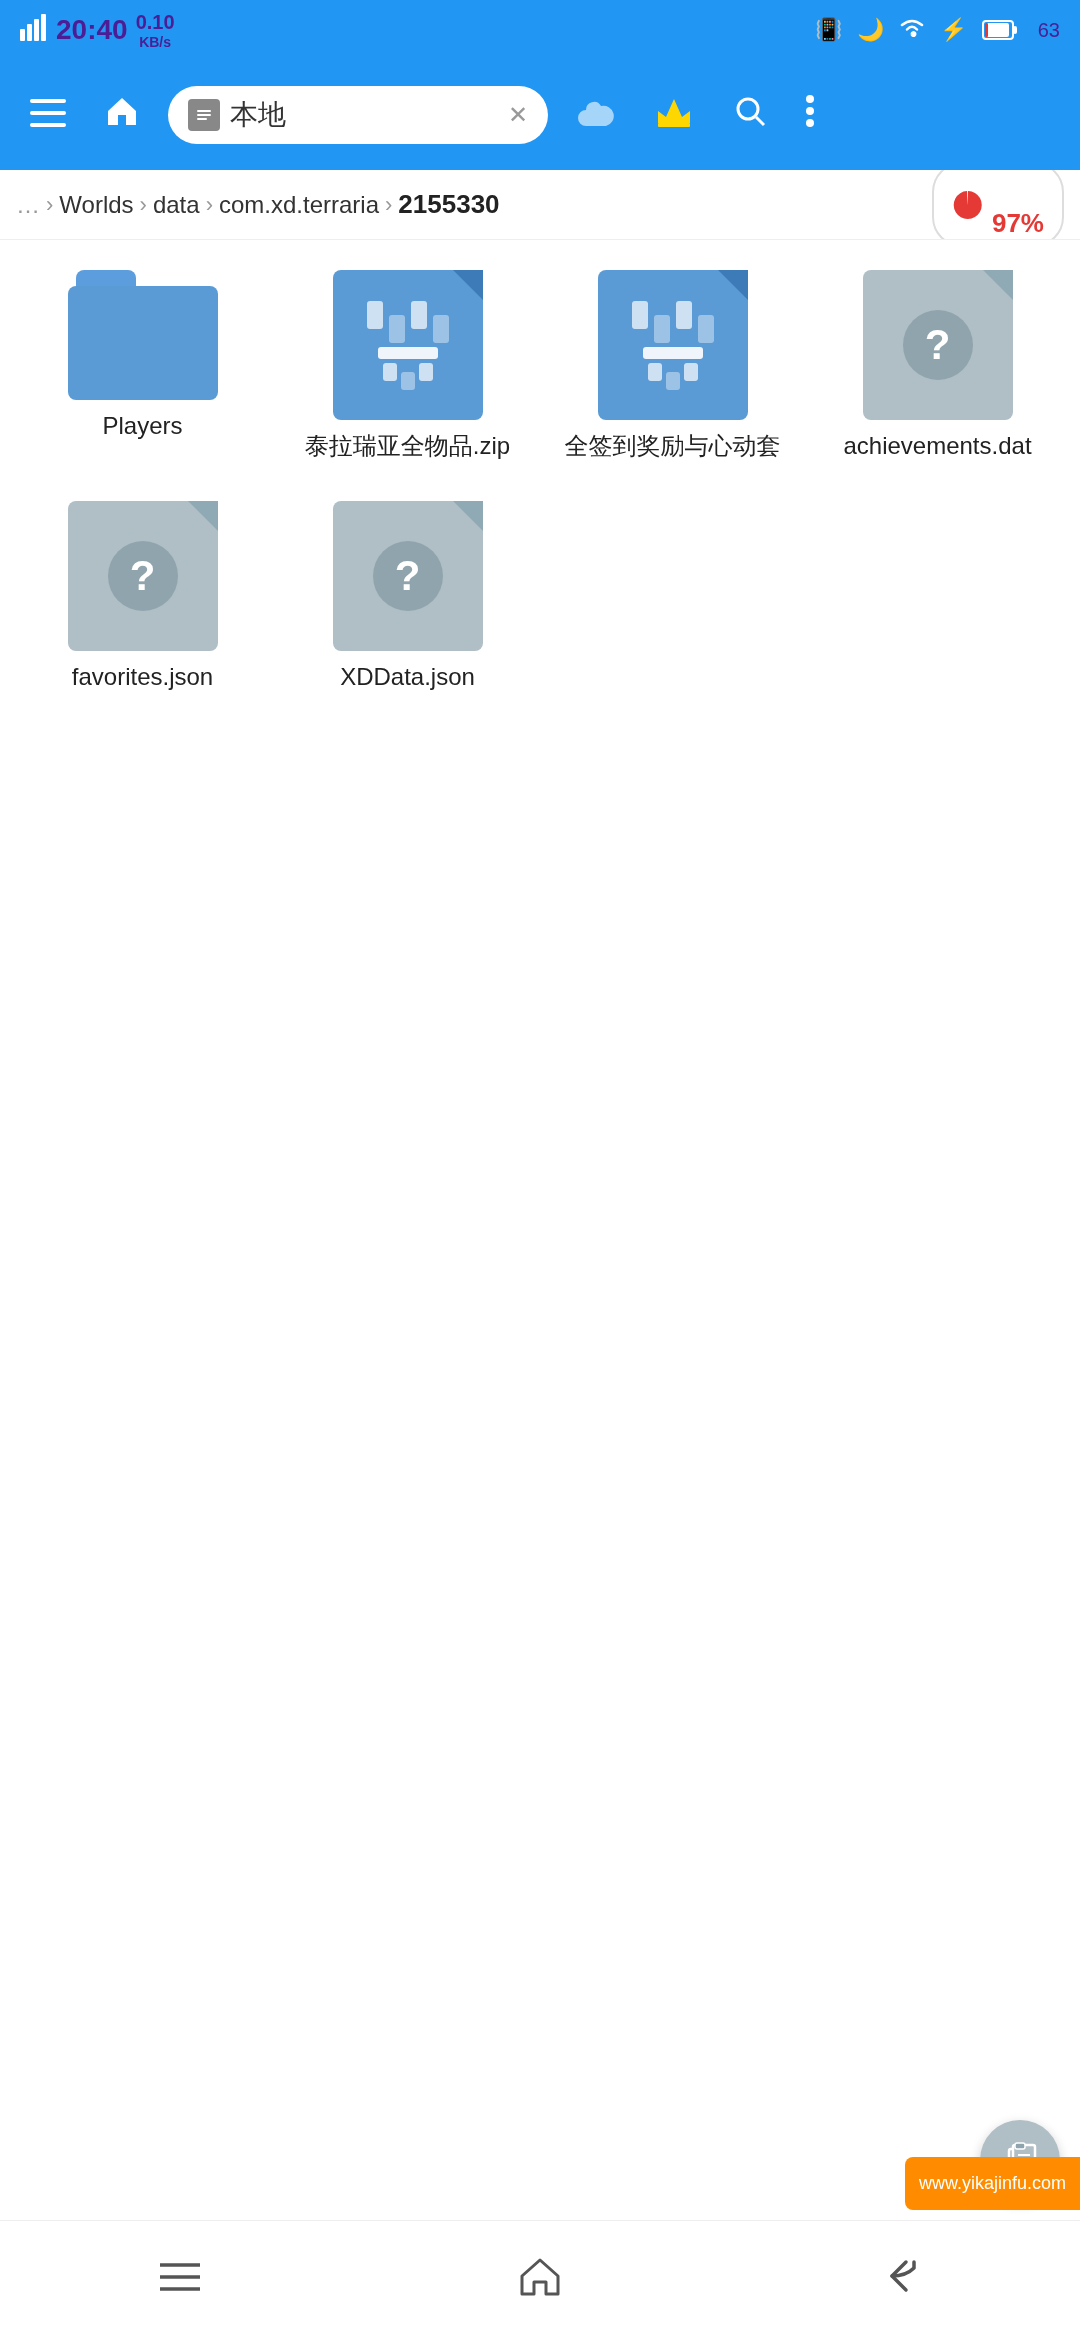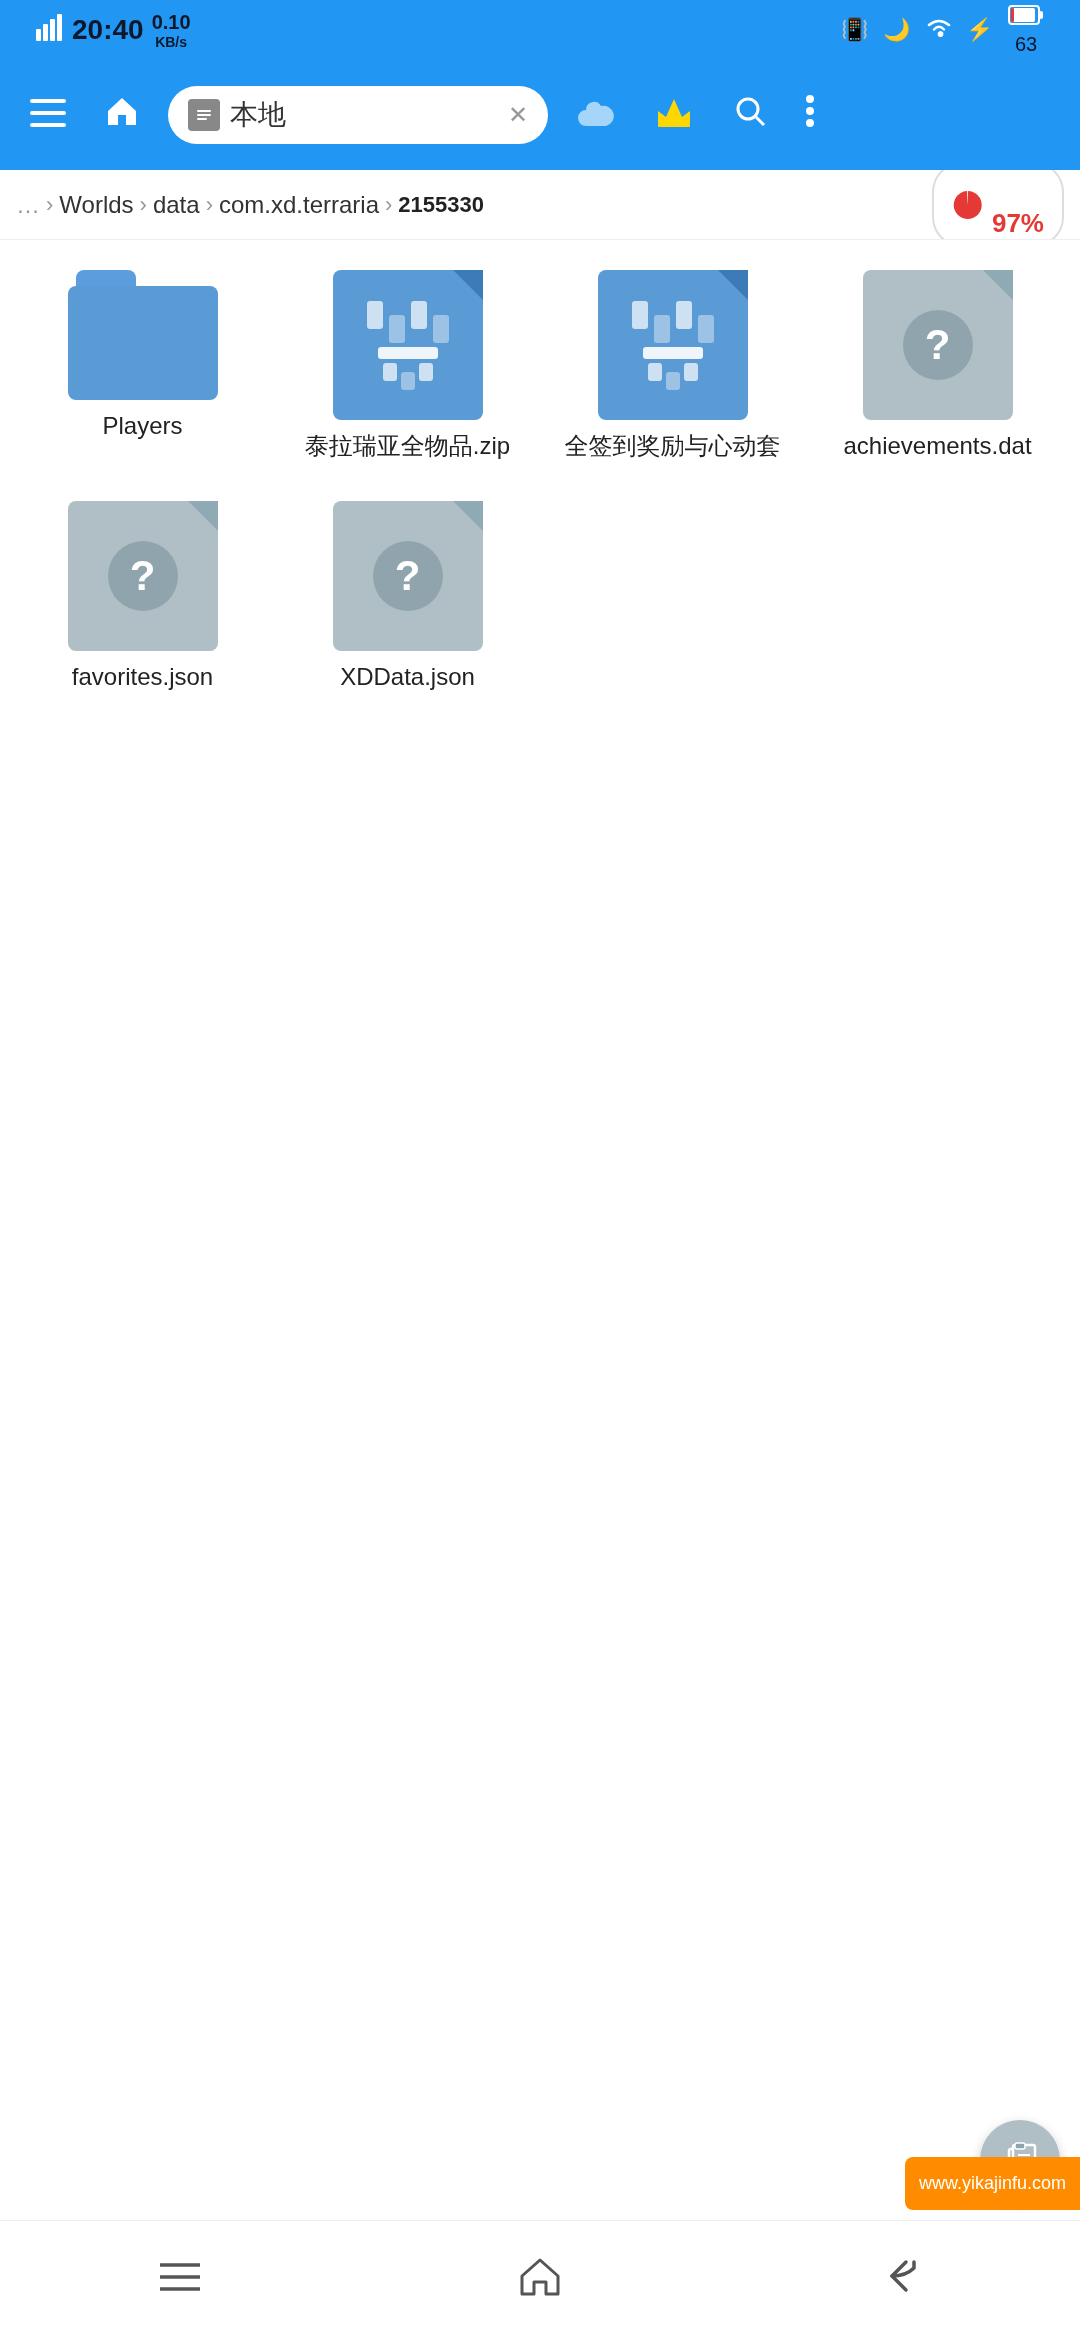--- a/index.html
+++ b/index.html
@@ -12,22 +12,22 @@
       overflow-x: hidden;
     }
 
     
     .status-bar {
       background: #2196F3;
       height: 60px;
       display: flex;
       align-items: center;
       justify-content: space-between;
-      padding: 0 36px;
-      color: #0f172a;
+      padding: 0 20px;
+      color: #4c1d95;
     }
     .status-left {
       display: flex;
       align-items: center;
       gap: 8px;
       font-size: 22px;
       font-weight: bold;
     }
     .status-signal {
       font-size: 18px;
@@ -43,23 +43,22 @@
     }
     .status-right {
       display: flex;
       align-items: center;
       gap: 14px;
       font-size: 22px;
     }
     .battery-icon {
       display: flex;
       align-items: center;
-      gap: 8px;
+      gap: 20px;
       font-size: 20px;
-      flex-direction: column;
     }
 
     
     .app-bar {
       background: #2196F3;
       height: 110px;
       display: flex;
       align-items: center;
       padding: 0 20px;
       gap: 20px;
@@ -145,21 +144,21 @@
       font-size: 24px;
       color: #333;
       white-space: nowrap;
       cursor: pointer;
     }
     .breadcrumb-sep {
       color: #999;
       font-size: 22px;
     }
     .breadcrumb-current {
-      font-size: 22px;
+      font-size: 26px;
       color: #222;
       font-weight: bold;
       white-space: nowrap;
     }
     .storage-badge {
       margin-left: auto;
       background: white;
       border: 2px solid #ddd;
       border-radius: 30px;
       padding: 6px 18px;

